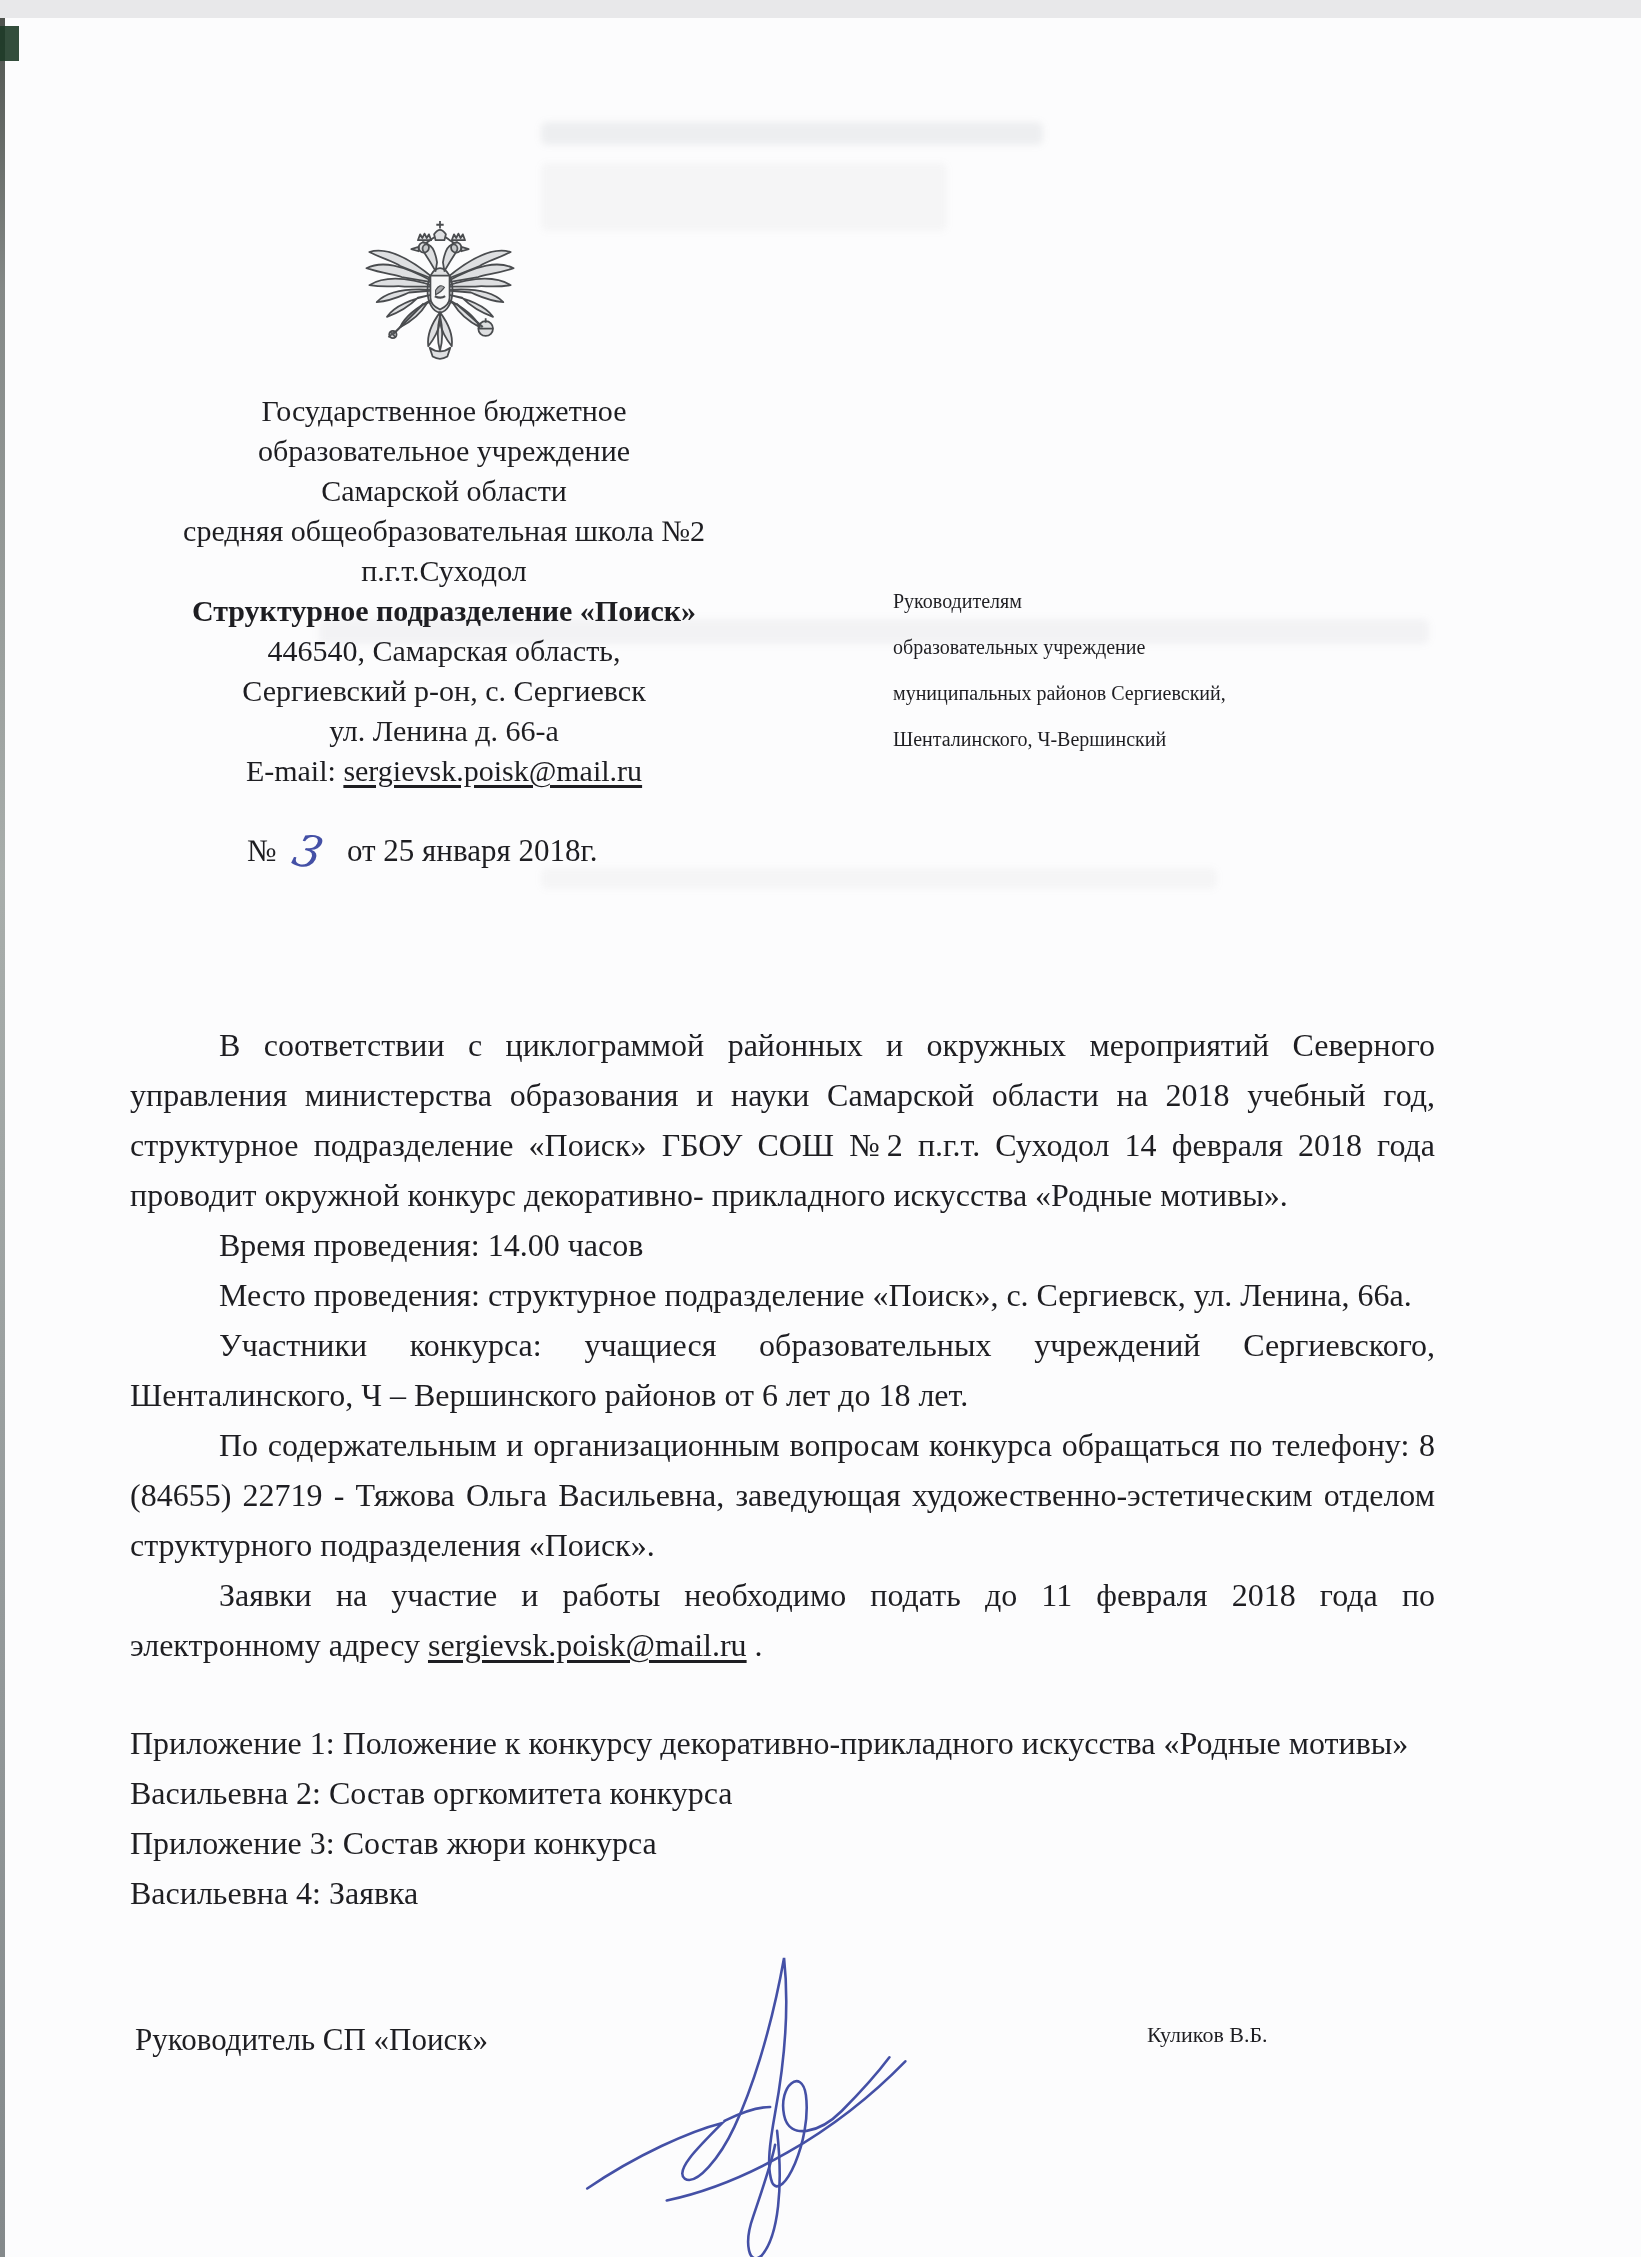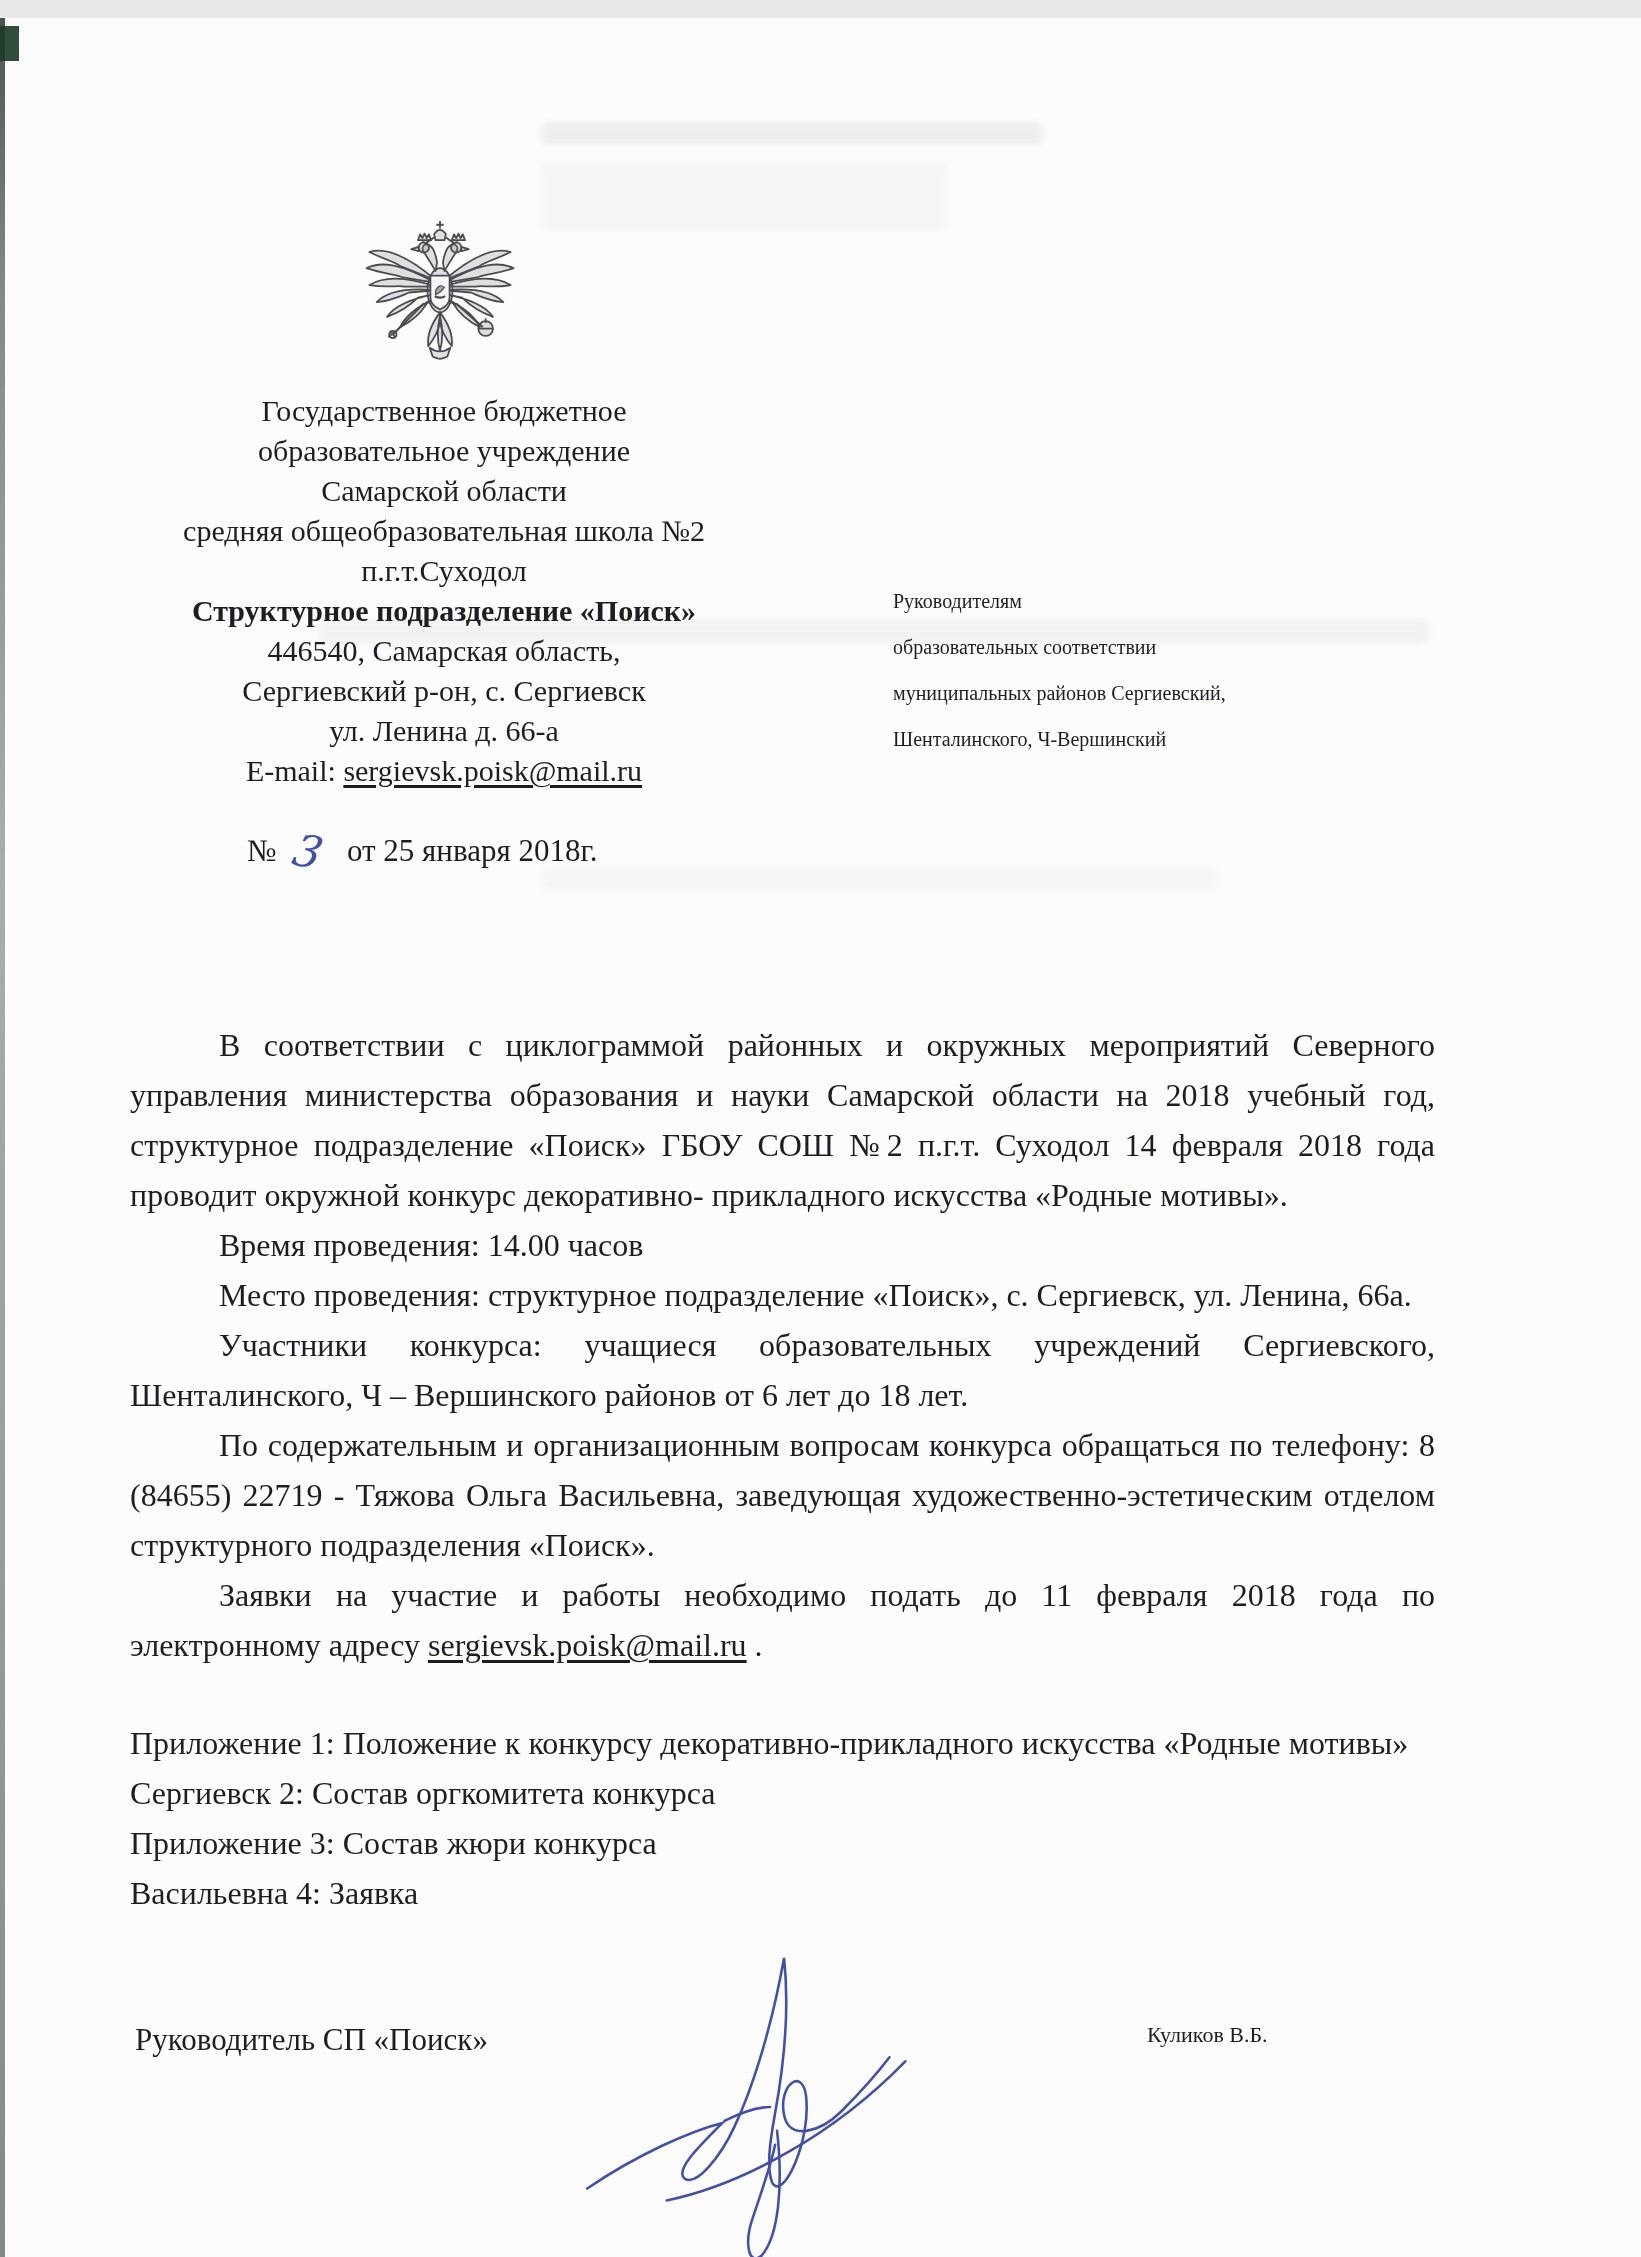--- a/index.html
+++ b/index.html
@@ -141,38 +141,38 @@
     <div>ул.  Ленина д. 66-а</div>
     <div><span>E-mail: </span><span class="u">sergievsk.poisk@mail.ru</span></div>
   </div>
 
   <div class="ref-line">
     <span>№</span><span class="hand-number">3</span><span>от 25 января 2018г.</span>
   </div>
 
   <div class="addressee">
     <div>Руководителям</div>
-    <div>образовательных соответствии</div>
+    <div>образовательных учреждение</div>
     <div>муниципальных районов Сергиевский,</div>
     <div>Шенталинского, Ч-Вершинский</div>
   </div>
 
   <div class="content">
     <p>В соответствии с циклограммой районных и окружных мероприятий  Северного управления министерства образования и науки Самарской области на 2018 учебный год, структурное подразделение «Поиск» ГБОУ СОШ №2 п.г.т. Суходол  14  февраля 2018 года проводит  окружной  конкурс  декоративно- прикладного искусства «Родные мотивы».</p>
     <p>Время проведения: 14.00 часов</p>
     <p>Место проведения: структурное подразделение «Поиск», с. Сергиевск, ул. Ленина, 66а.</p>
     <p>Участники конкурса: учащиеся образовательных учреждений Сергиевского, Шенталинского, Ч – Вершинского  районов  от 6 лет до 18 лет.</p>
     <p>По содержательным и организационным вопросам конкурса обращаться по телефону: 8 (84655) 22719 -  Тяжова Ольга Васильевна, заведующая художественно-эстетическим отделом   структурного подразделения «Поиск».</p>
     <p><span>Заявки на участие и работы необходимо подать до 11 февраля  2018 года по электронному адресу  </span><span class="u">sergievsk.poisk@mail.ru</span><span>  .</span></p>
 
     <div class="gap"></div>
 
     <div class="attachments">
       <p>Приложение 1: Положение к конкурсу декоративно-прикладного искусства «Родные мотивы»</p>
-      <p>Сергиевск 2: Состав оргкомитета  конкурса</p>
+      <p>Васильевна 2: Состав оргкомитета  конкурса</p>
       <p>Приложение 3: Состав жюри конкурса</p>
       <p>Васильевна 4: Заявка</p>
     </div>
   </div>
 
   <div class="sig-title">Руководитель  СП «Поиск»</div>
   <div class="sig-name">Куликов  В.Б.</div>
 
   <svg class="signature-svg" viewBox="0 0 440 330" xmlns="http://www.w3.org/2000/svg">
     <g fill="none" stroke="#4450a6" stroke-width="2.6" stroke-linecap="round">

